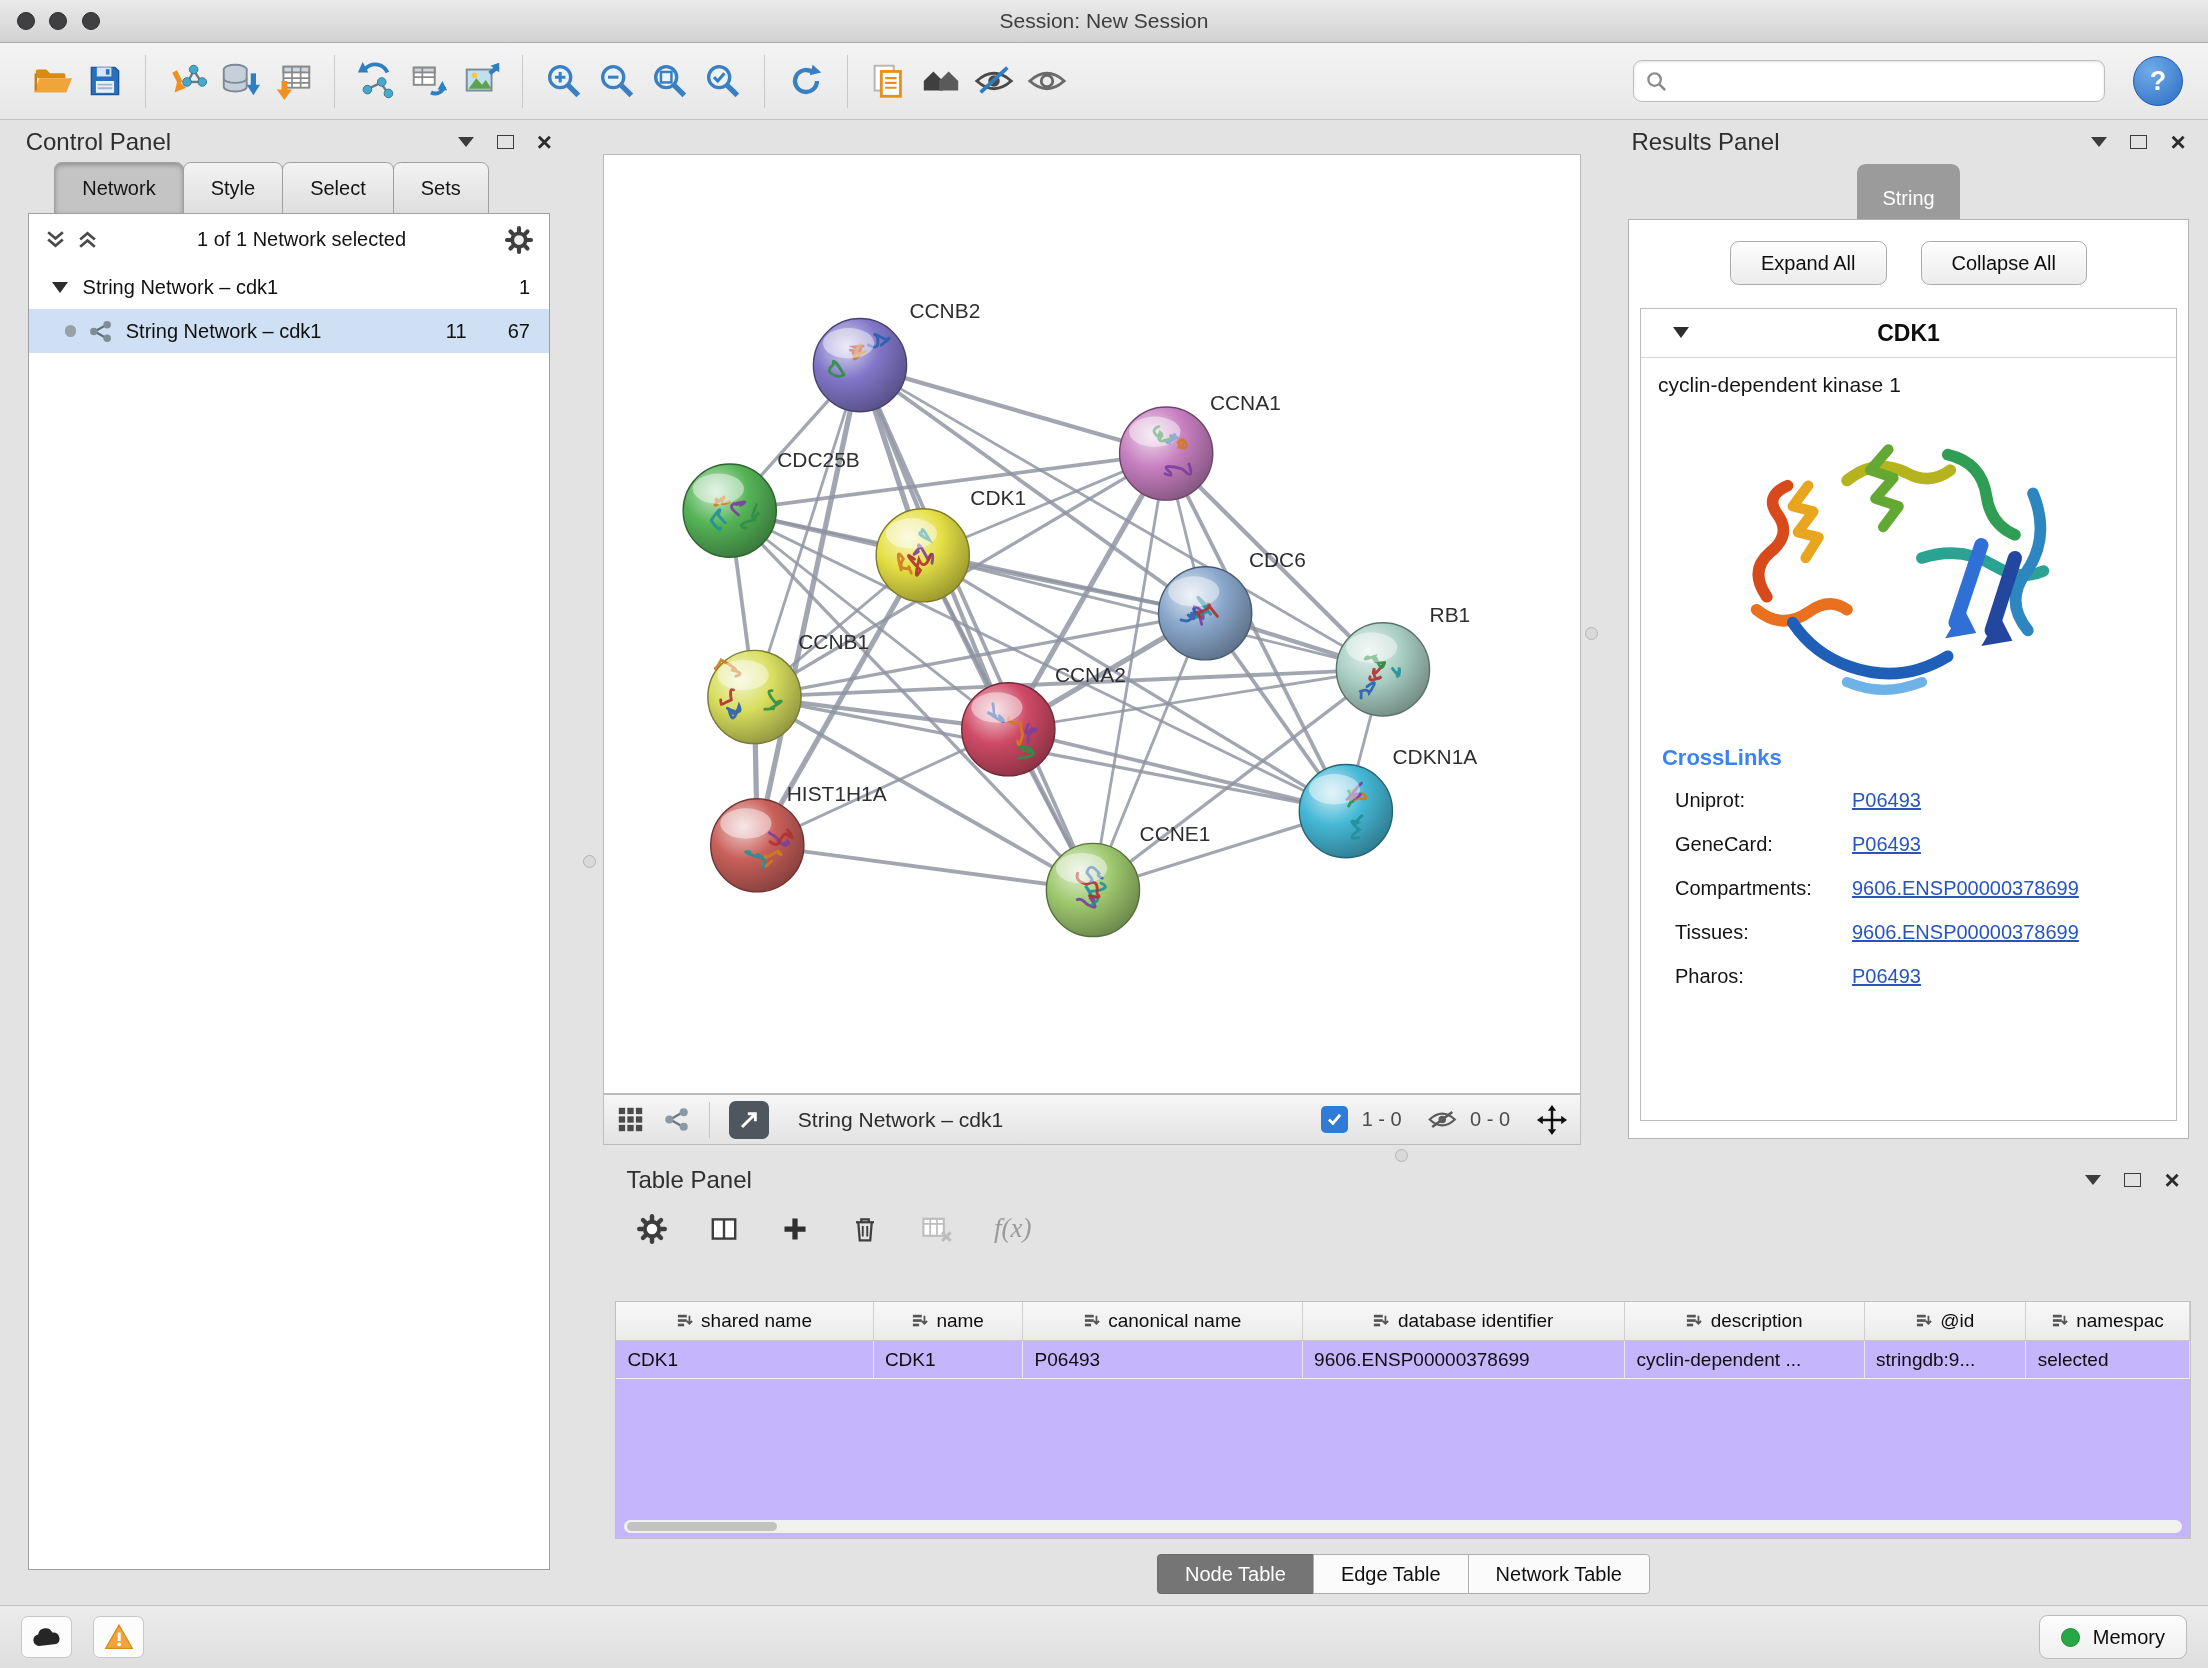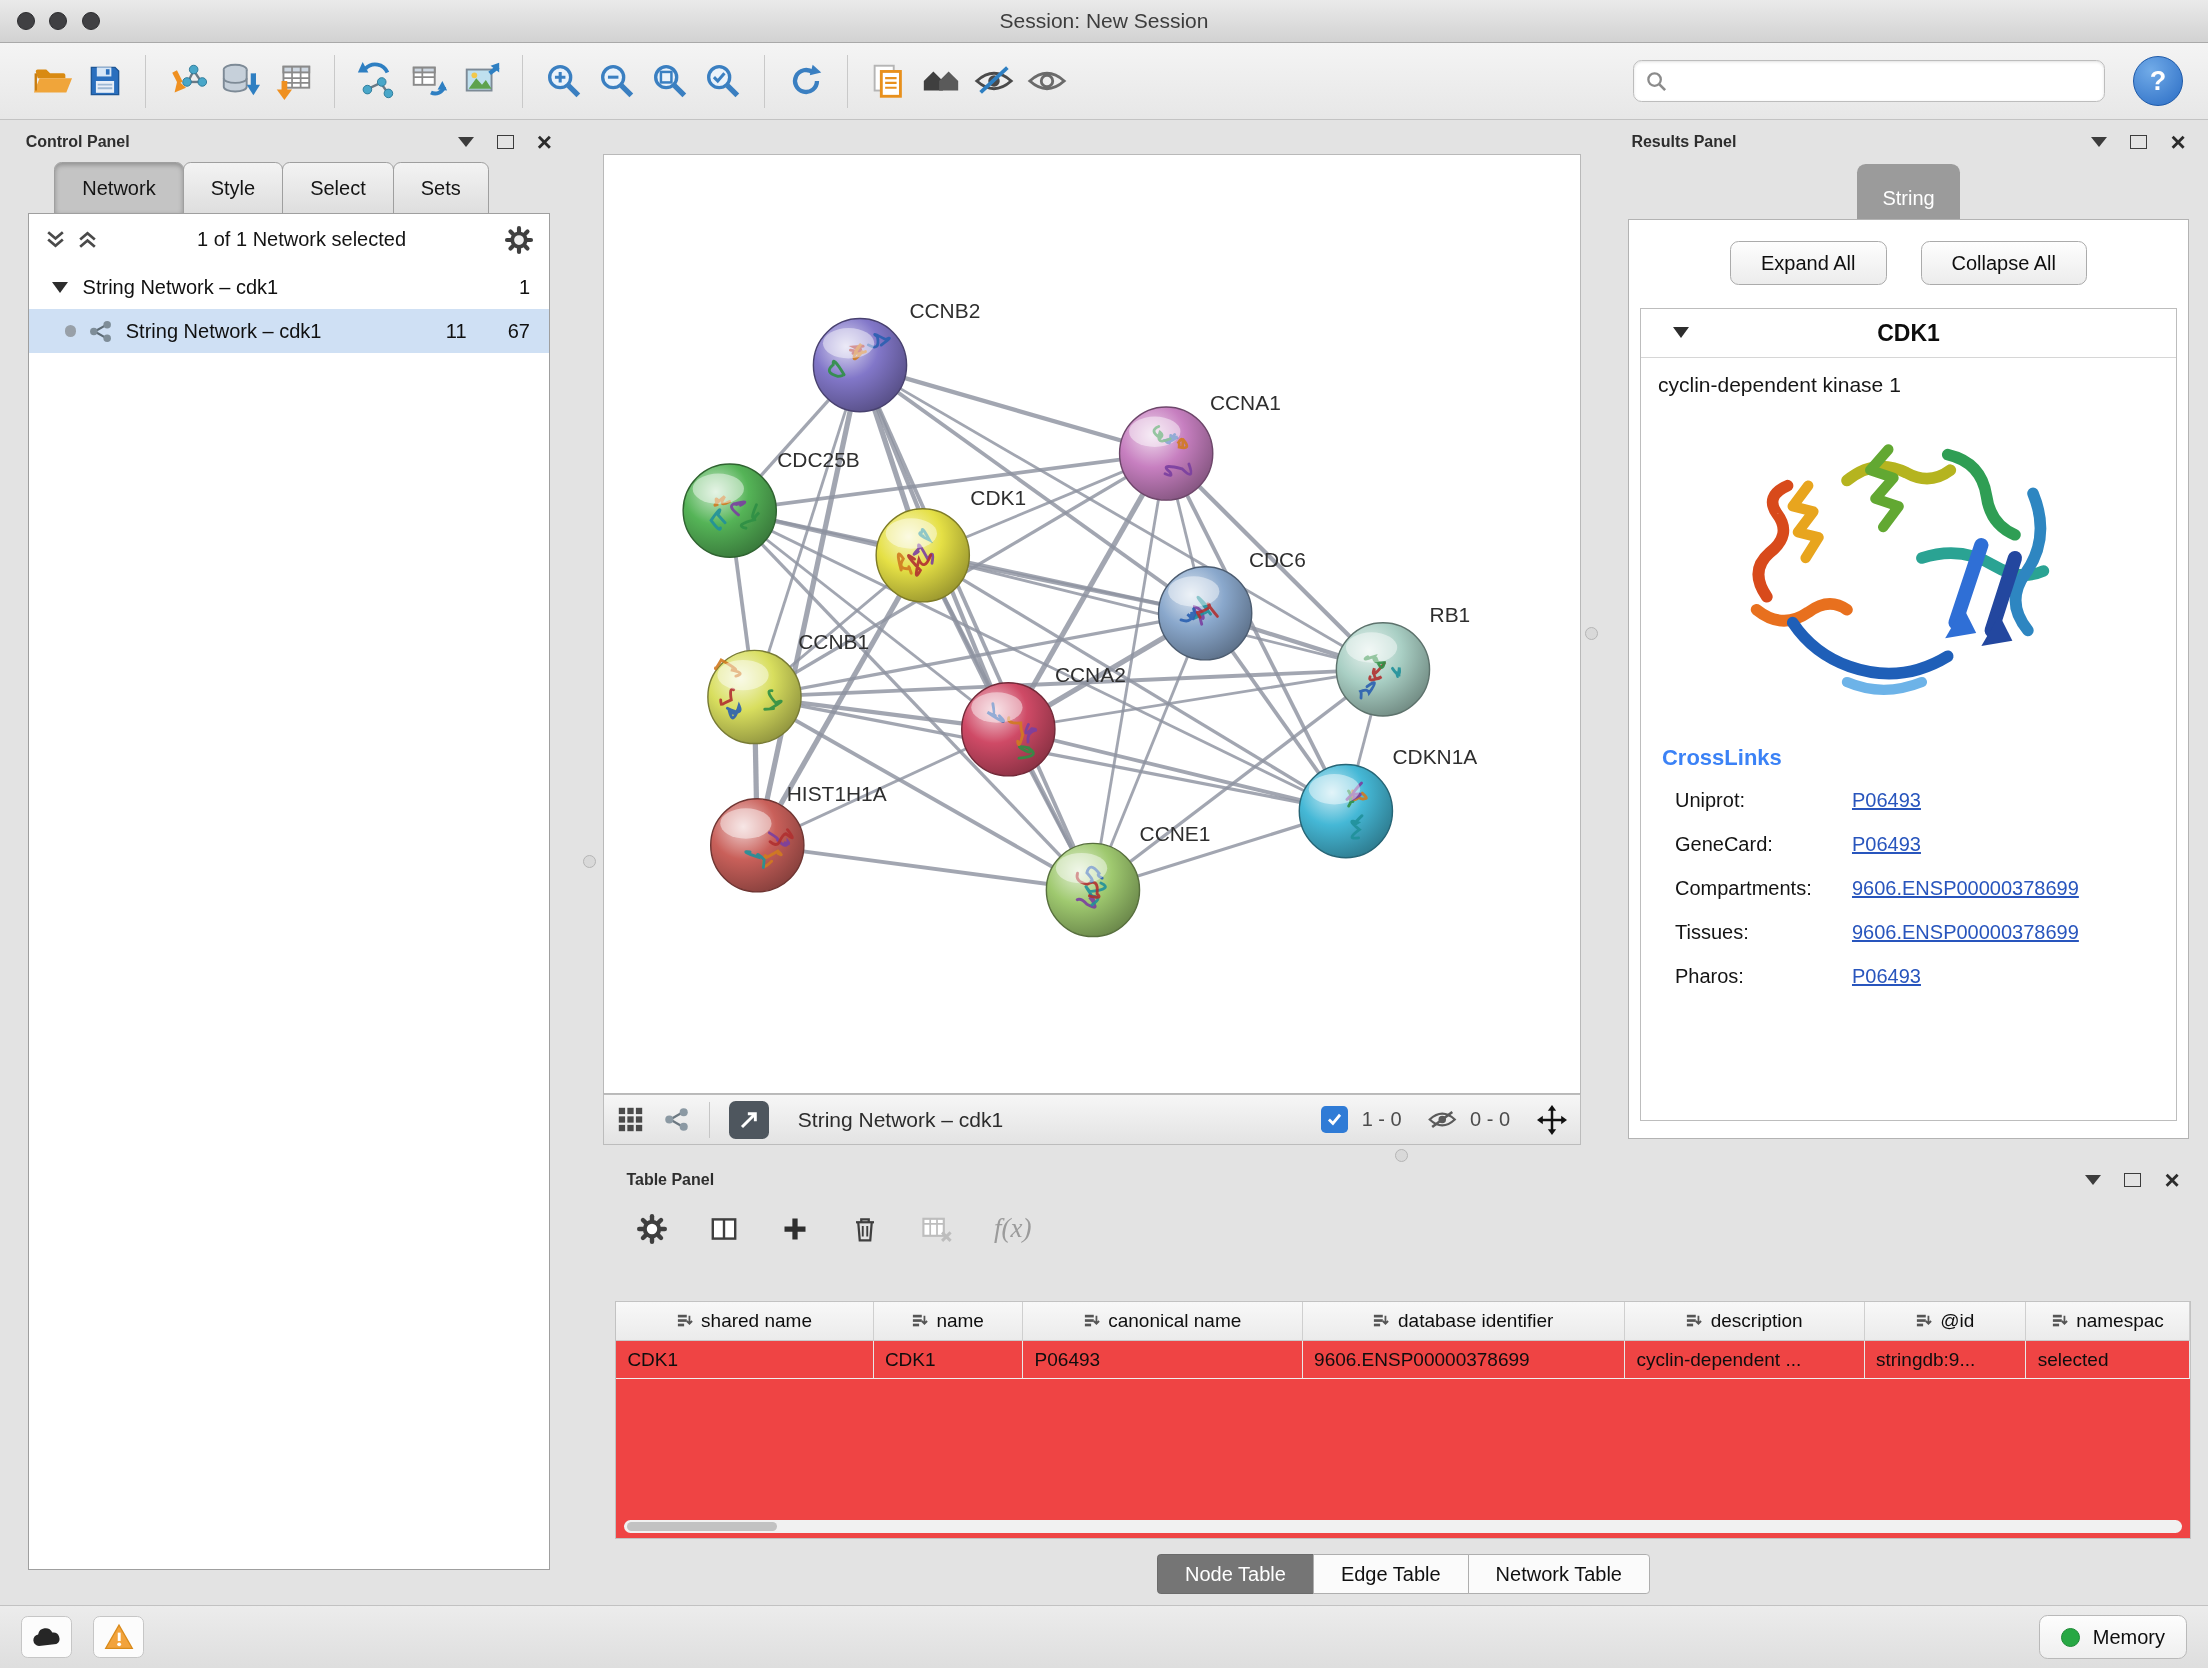--- a/index.html
+++ b/index.html
@@ -24,21 +24,21 @@
   .searchbox{margin-left:auto;width:472px;height:42px;background:#fff;border:1px solid #bdbdbd;
     border-radius:8.6px;display:flex;align-items:center;padding:0 11.4px;box-sizing:border-box;
     box-shadow:inset 0 1px 2.9px rgba(0,0,0,.12);}
   .searchbox input{border:none;outline:none;flex:1;font-size:20px;background:transparent;margin-left:7.6px;font-family:inherit;}
   .helpbtn{width:48px;height:48px;border-radius:50%;margin-left:28.5px;flex:0 0 auto;
     background:radial-gradient(circle at 35% 28%,#71abe8,#2a6cc4);
     border:1px solid #1d59a8;color:#fff;font-size:27px;font-weight:bold;
     display:flex;align-items:center;justify-content:center;}
   
   .panel-head{height:36px;display:flex;align-items:center;padding:0 11.4px;}
-  .panel-title{font-size:16px;color:#2e2e2e;font-weight:bold;}
+  .panel-title{font-size:24px;color:#2e2e2e;}
   .winicons{margin-left:auto;display:flex;align-items:center;gap:23px;}
   .wi-collapse{width:0;height:0;border-left:8.6px solid transparent;border-right:8.6px solid transparent;border-top:10.5px solid #3c3c3c;}
   .wi-float{width:15px;height:12.4px;border:1.9px solid #3c3c3c;background:transparent;}
   .wi-close{font-size:26px;font-weight:bold;color:#2c2c2c;line-height:1;}
   .tri-down{width:0;height:0;border-left:8.6px solid transparent;border-right:8.6px solid transparent;border-top:11.4px solid #2d2d2d;}
   
   .control-panel{position:absolute;left:14.3px;top:124px;width:549px;height:1465px;}
   .cp-tabs{position:absolute;left:40px;top:38px;height:52px;display:flex;z-index:2;}
   .cp-tab{border:1px solid #9f9f9f;border-radius:7.6px 7.6px 0 0;margin-right:-1px;
     display:flex;align-items:center;justify-content:center;font-size:20px;color:#141414;
@@ -80,21 +80,21 @@
   .sec-desc{padding:15px 17px 3.8px;font-size:21px;color:#161616;}
   .sec-img{display:flex;justify-content:center;margin-top:1.9px;}
   .xl-title{font-weight:bold;font-size:22px;padding:19px 0 7.6px 21px;color:#3b82f6;}
   .xl-row{display:flex;align-items:center;height:44px;padding-left:34px;font-size:20px;color:#141414;}
   .xl-label{width:177px;flex:0 0 auto;}
   .xl-link{color:#2855bd;text-decoration:underline;}
   
   .table-panel{position:absolute;left:615px;top:1162px;width:1576px;height:434px;}
   .tp-toolbar{height:61px;display:flex;align-items:center;gap:40px;padding-left:21px;}
   .fx{font-family:"Liberation Serif",serif;font-style:italic;font-size:27px;color:#9b9b9b;}
-  .table-wrap{position:absolute;left:0;right:0;top:139px;bottom:57px;border:1px solid #c2c2c2;background:#ef4444;overflow:hidden;box-sizing:border-box;}
+  .table-wrap{position:absolute;left:0;right:0;top:139px;bottom:57px;border:1px solid #c2c2c2;background:#c4b5fd;overflow:hidden;box-sizing:border-box;}
   .thead{display:flex;height:38px;background:linear-gradient(#f8f8f8,#ebebeb);border-bottom:1px solid #c9c9c9;}
   .th{display:flex;align-items:center;justify-content:center;gap:8.6px;font-size:19px;color:#0e0e0e;
     border-right:1px solid #cfcfcf;box-sizing:border-box;overflow:hidden;white-space:nowrap;}
   .trow{display:flex;height:38px;}
   .td{display:flex;align-items:center;padding-left:11.4px;font-size:19px;color:#0e0e0e;
     border-right:1px solid #e8e8e8;border-bottom:1px solid #efefef;box-sizing:border-box;overflow:hidden;white-space:nowrap;}
   .c1{width:258px;} .c2{width:150px;} .c3{width:280px;} .c4{width:323px;} .c5{width:240px;} .c6{width:162px;} .c7{width:164px;}
   .hscroll{position:absolute;left:7.6px;right:7.6px;bottom:4.8px;height:13.3px;background:#f1f1f1;border-radius:6.7px;}
   .hthumb{position:absolute;left:3.8px;top:1.9px;width:150px;height:9.5px;background:#c2c2c2;border-radius:4.8px;}
   .tp-tabs{position:absolute;bottom:1.9px;left:0;right:0;display:flex;justify-content:center;}

